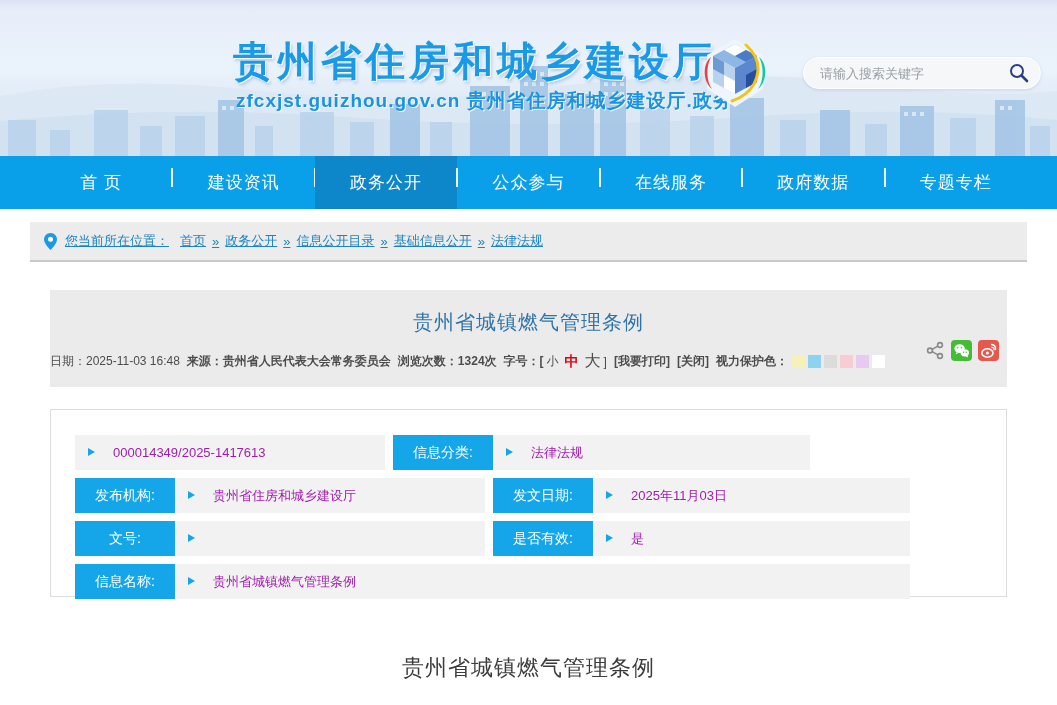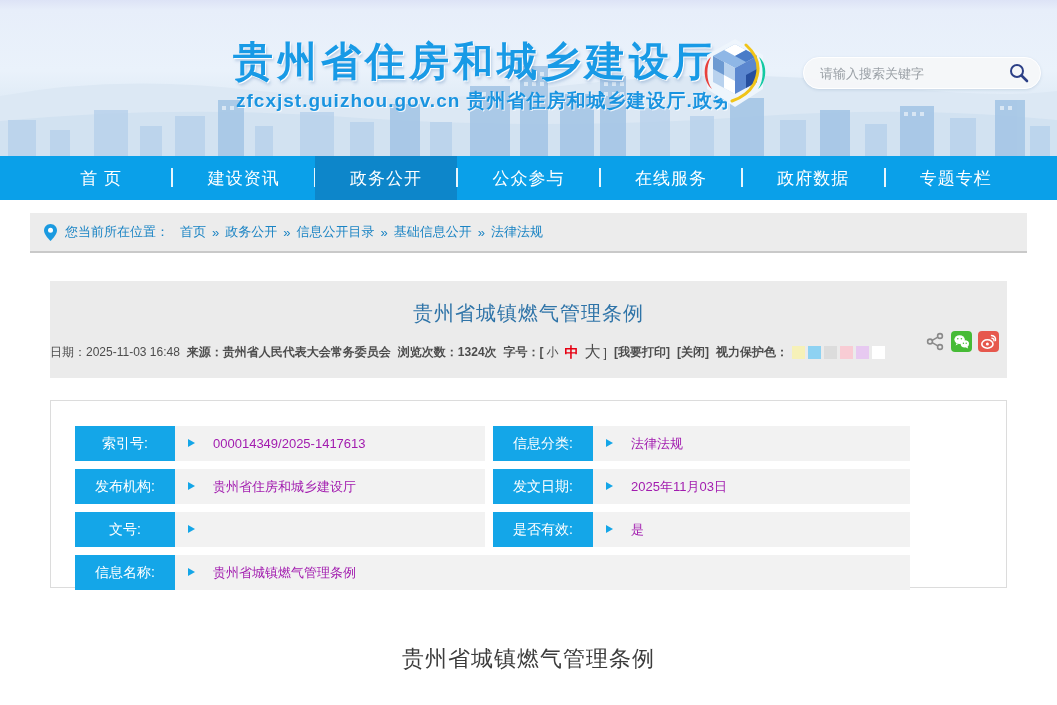--- a/index.html
+++ b/index.html
@@ -36,40 +36,40 @@
     display:flex; align-items:center; padding:0 10px 0 14px;
   }
   .search-box input {
     flex:1; border:none; outline:none; background:transparent;
     font-size:13px; color:#333; font-family:inherit;
   }
   .search-box input::placeholder { color:#9aa0a6; }
   .search-icon { width:22px; height:22px; flex:0 0 auto; cursor:pointer; }
 
   
-  .nav { height:44px; background:#0aa0e9; }
+  .nav { height:53px; background:#0aa0e9; }
   .nav-list {
     display:flex; height:100%; margin:0; padding:0 30px; list-style:none;
   }
   .nav-item {
     flex:1; position:relative; display:flex; align-items:center; justify-content:center;
     color:#fff; font-size:17px; cursor:pointer; letter-spacing:1px;
   }
   .nav-item.active { background:#0d86ca; }
   .nav-sep {
     position:absolute; right:-1px; top:12px; width:2px; height:19px;
     background:rgba(255,255,255,.9);
   }
 
   
   .breadcrumb {
     margin:13px 30px 0; height:40px; background:#ececec;
     border-bottom:2px solid #c9c9c9;
     display:flex; align-items:center; padding:0 14px;
-    font-size:13px; color:#1b84c4;
+    font-size:13px; color:#1b84c4;text-decoration:underline;
   }
   .pin-icon { width:13px; height:17px; margin-right:8px; }
   .crumb-prefix { margin-right:6px; }
   .crumb-link { cursor:pointer; margin:16px 5px; }
   .crumb-sep { margin:0 1px; color:#1b84c4; }
 
   
   .article-panel {
     position:relative; margin:28px 50px 0; height:97px; background:#ebebeb;
   }
@@ -315,21 +315,20 @@
       <circle cx="9.4" cy="13" r="1.5" fill="#ffffff"></circle>
       <path d="M13.5,4.5 Q18,5 17.5,9.5" fill="none" stroke="#ffffff" stroke-width="1.4" stroke-linecap="round"></path>
       <path d="M13.8,7.2 Q16.3,7.6 16,9.8" fill="none" stroke="#ffffff" stroke-width="1.2" stroke-linecap="round"></path>
     </svg>
   </div>
 </div>
 
 <div class="info-panel">
   <div class="info-row">
     <div class="cell">
-      <div class="cell-label">索引号:</div>
       <div class="cell-value val-l">
           <span class="arrow-icon"></span>
           <span>000014349/2025-1417613</span>
         </div>
     </div>
     <div class="cell">
       <div class="cell-label">信息分类:</div>
       <div class="cell-value val-r">
           <span class="arrow-icon"></span>
           <span>法律法规</span>

